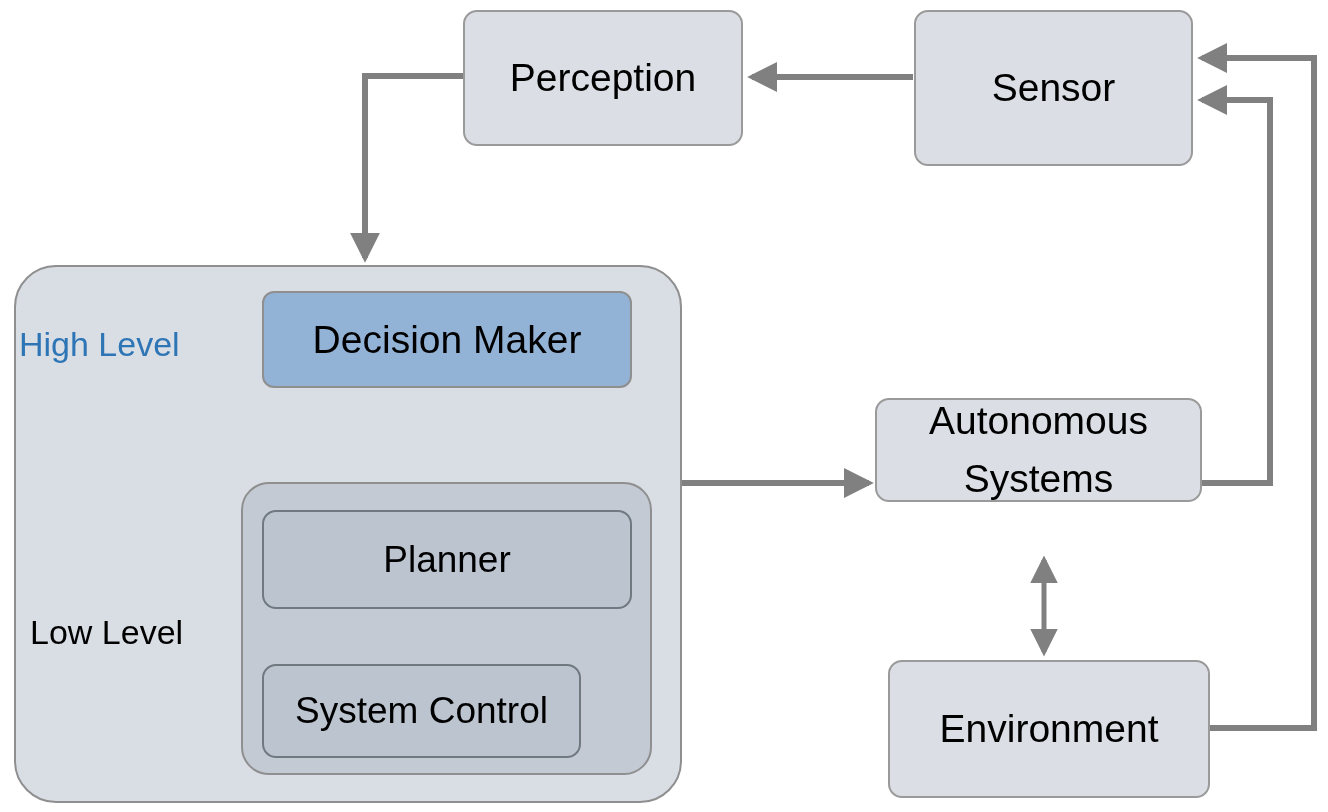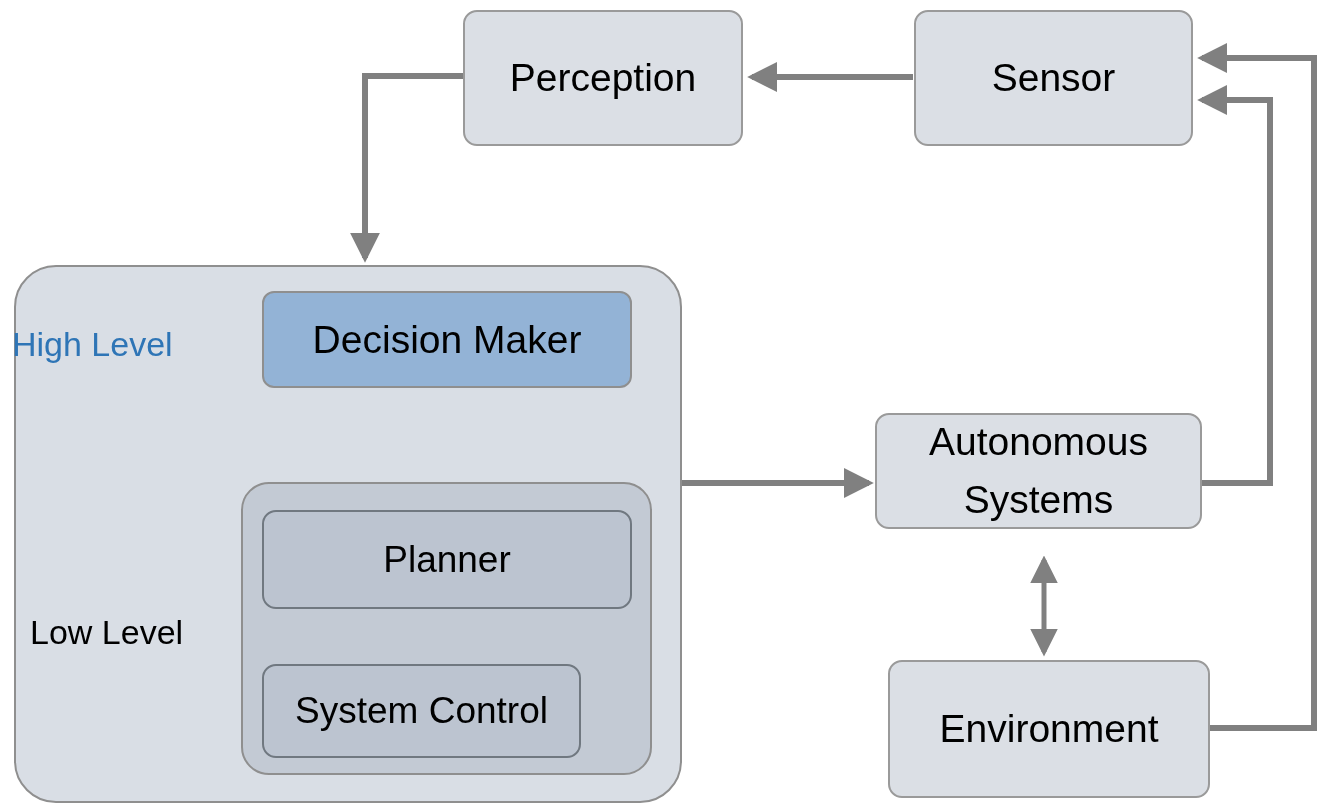--- a/index.html
+++ b/index.html
@@ -120,27 +120,27 @@
 
     <path d="M 1202 483 L 1270 483 L 1270 100 L 1202 100" fill="none" stroke="#808080" stroke-width="6" marker-end="url(#arrowhead)"></path>
 
     <path d="M 1206 728 L 1314 728 L 1314 58 L 1202 58" fill="none" stroke="#808080" stroke-width="6" marker-end="url(#arrowhead)"></path>
   </svg>
 
   <div class="node plain-node" style="left:463px; top:10px; width:280px; height:136px;">
     <span class="node-text">Perception</span>
   </div>
 
-  <div class="node plain-node" style="left:914px; top:10px; width:279px; height:136px;">
+  <div class="node plain-node" style="left:914px; top:10px; width:279px; height:156px;">
     <span class="node-text">Sensor</span>
   </div>
 
   <div class="group-outer" style="left:14px; top:265px; width:668px; height:538px;"></div>
 
-  <div class="group-label label-high" style="left:12px; top:325px;">
+  <div class="group-label label-high" style="left:19px; top:325px;">
     <span>High Level</span>
   </div>
 
   <div class="group-inner" style="left:241px; top:482px; width:411px; height:293px;"></div>
 
   <div class="group-label label-low" style="left:30px; top:613px;text-align:right;">
     <span>Low Level</span>
   </div>
 
   <div class="node sub-node" style="left:262px; top:510px; width:370px; height:99px;">
@@ -148,21 +148,21 @@
   </div>
 
   <div class="node accent-node" style="left:262px; top:291px; width:370px; height:97px;">
     <span class="node-text">Decision Maker</span>
   </div>
 
   <div class="node sub-node" style="left:262px; top:664px; width:319px; height:94px;">
     <span class="node-text">System Control</span>
   </div>
 
-  <div class="node plain-node two-line" style="left:875px; top:413px; width:327px; height:116px; flex-direction:column;gap:10px;">
+  <div class="node plain-node two-line" style="left:875px; top:398px; width:327px; height:104px; flex-direction:column;gap:10px;">
     <span class="node-text">Autonomous</span>
     <span class="node-text">Systems</span>
   </div>
 
   <div class="node plain-node" style="left:888px; top:660px; width:322px; height:138px;">
     <span class="node-text">Environment</span>
   </div>
 
 </div>
 

